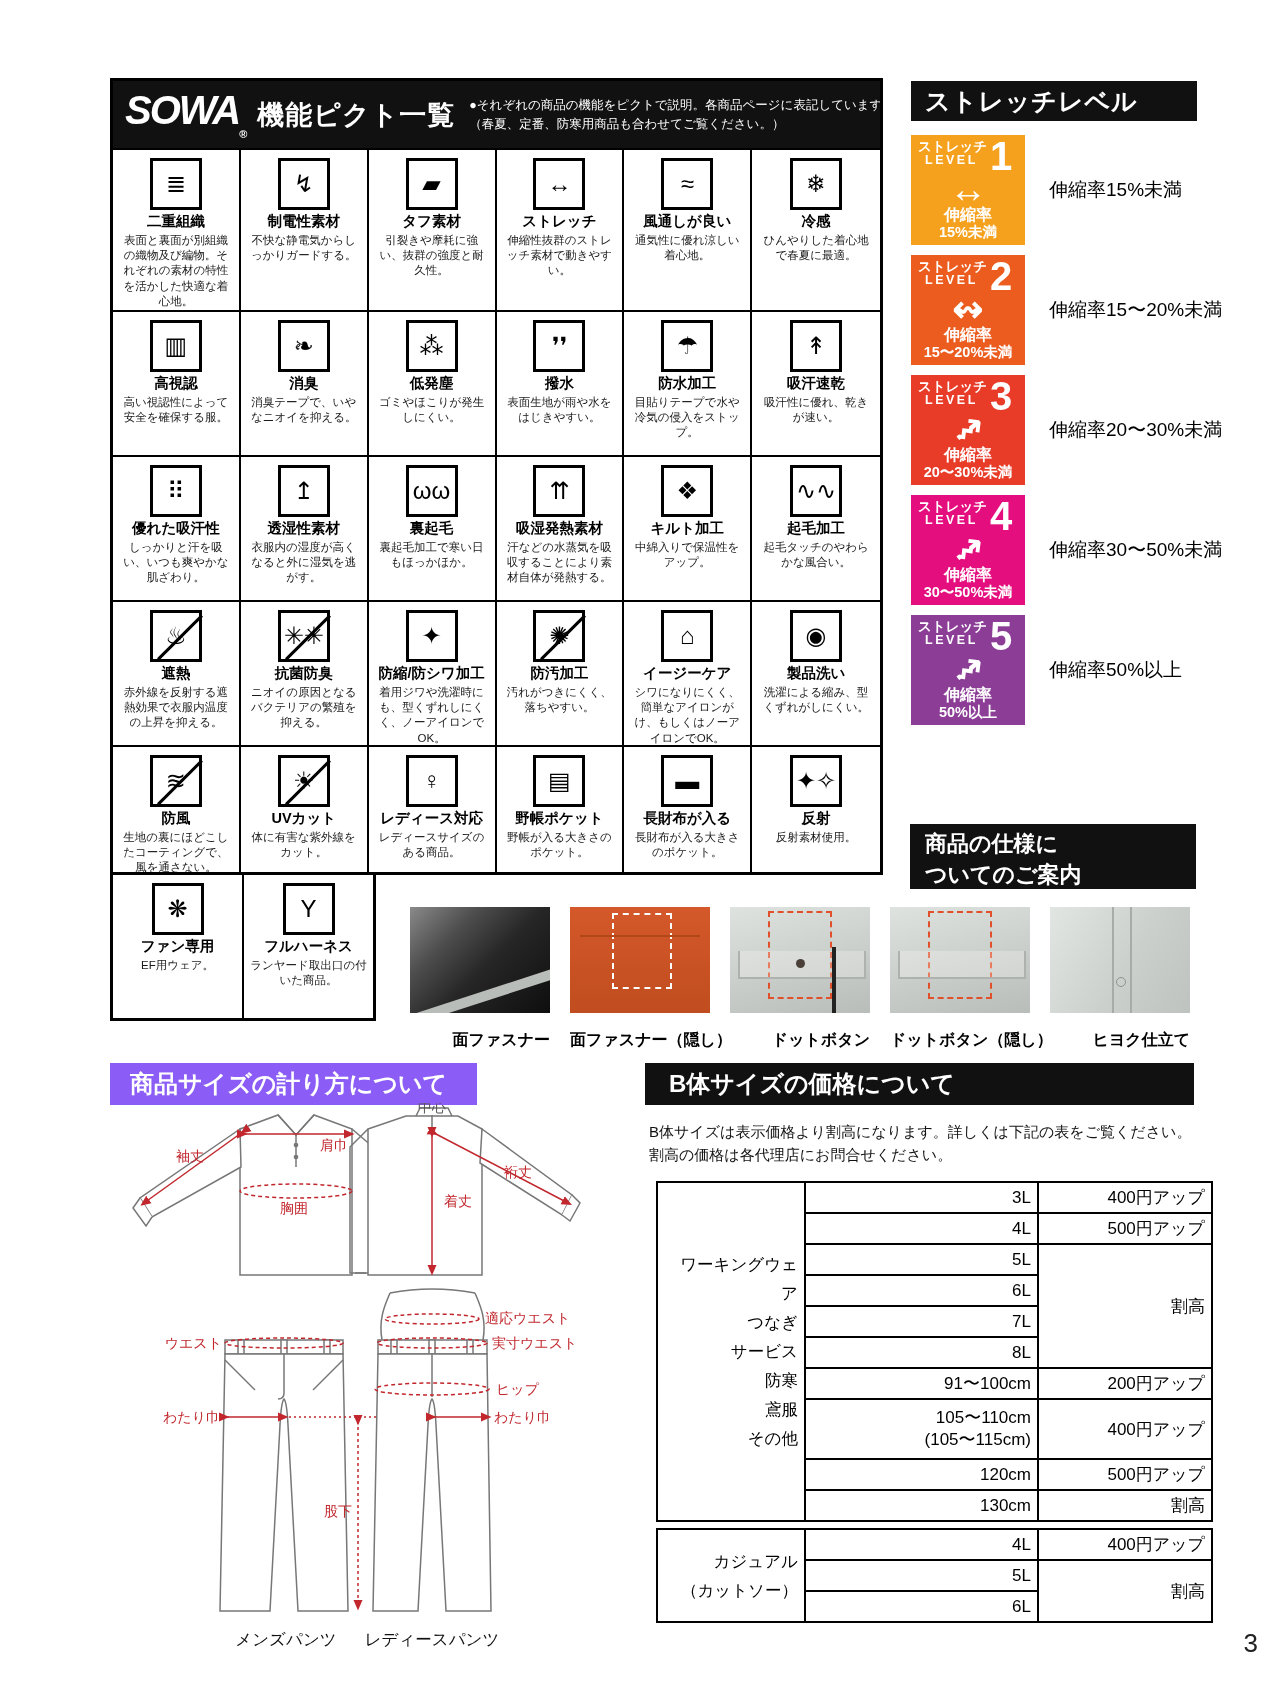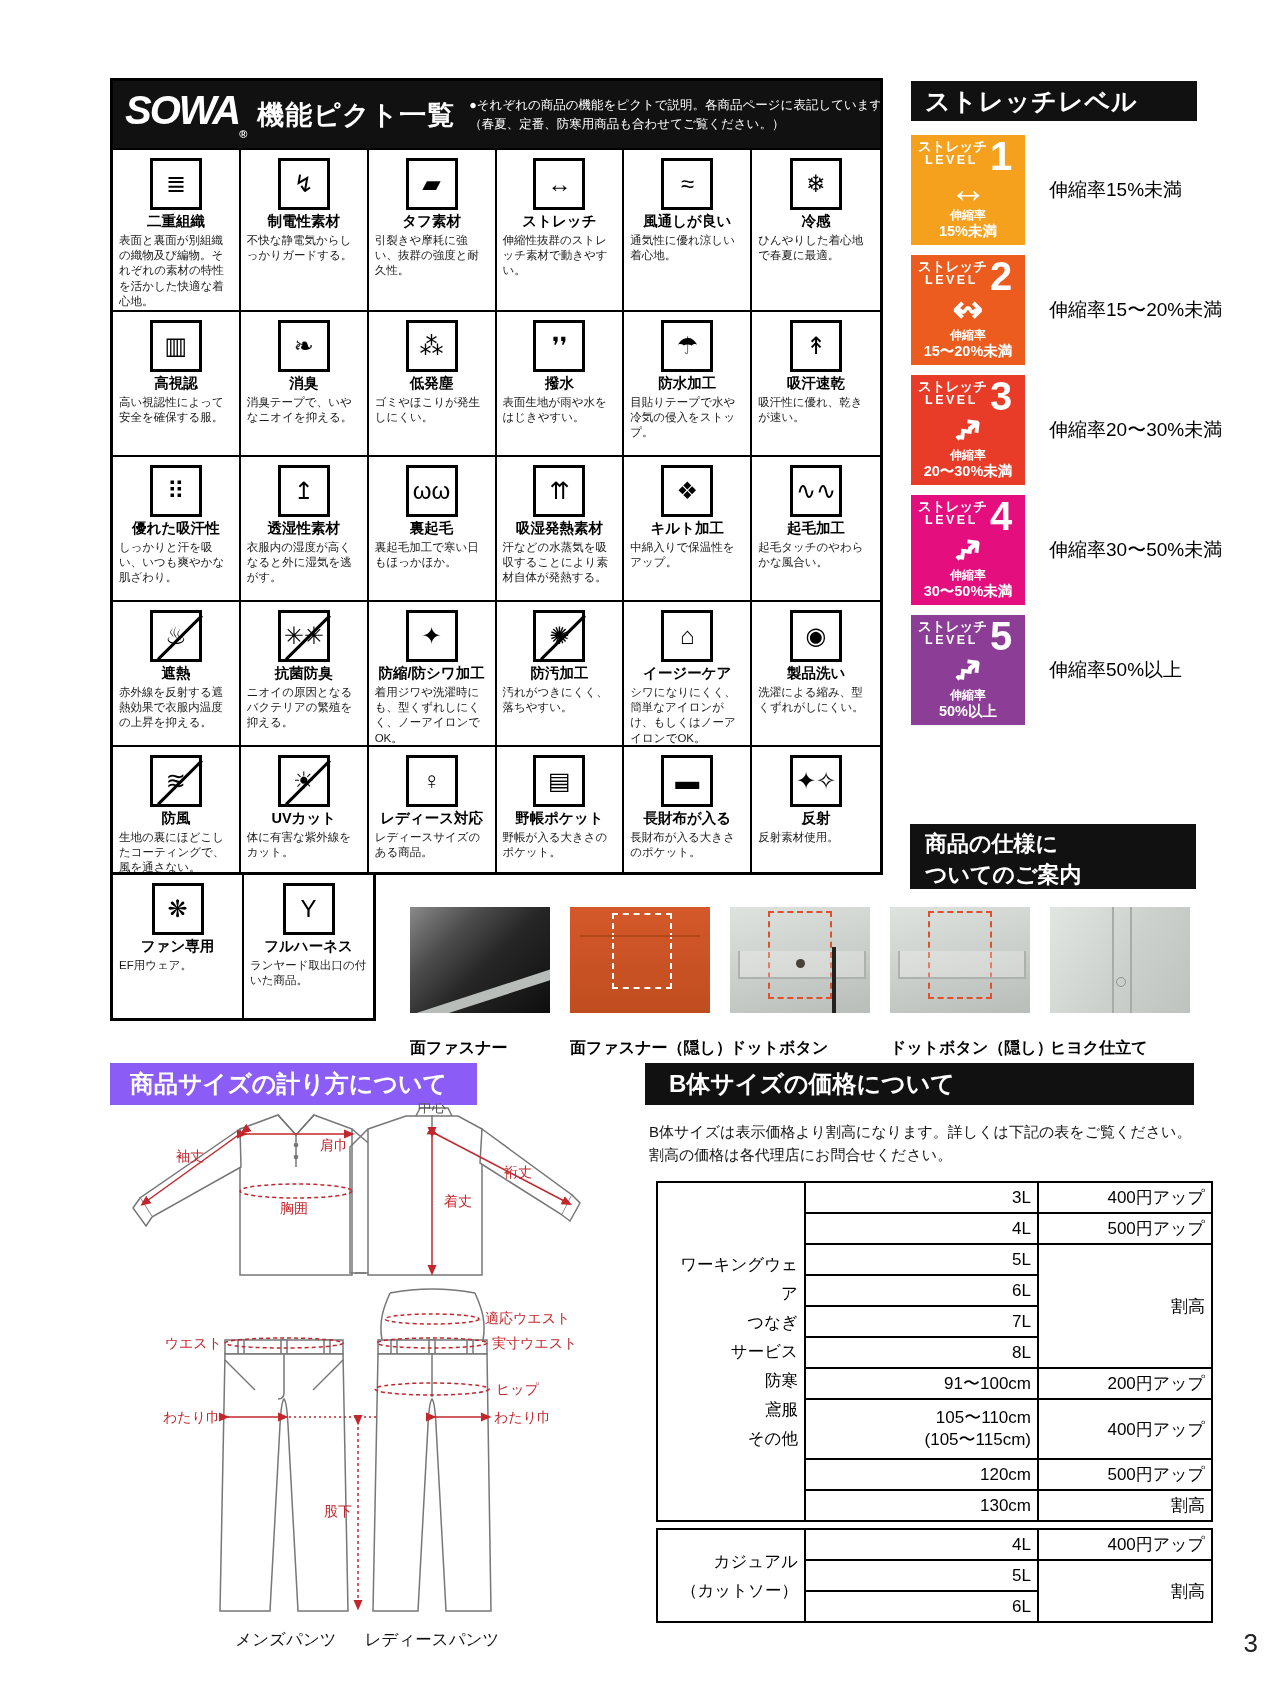--- a/index.html
+++ b/index.html
@@ -15,48 +15,48 @@
   .logo sup{font-size:11px;font-style:normal;vertical-align:-14px;letter-spacing:0;}
   .picto-title{font-size:27px;font-weight:bold;margin-left:10px;white-space:nowrap;letter-spacing:1px;}
   .picto-notes{font-size:12.5px;line-height:1.5;margin-left:14px;white-space:nowrap;}
   .picto-grid{display:grid;grid-template-columns:repeat(6,1fr);grid-template-rows:162px 145px 145px 145px 127px;}
   .pcell{border-top:2px solid #000;border-right:2px solid #000;padding:5px 6px 2px;overflow:hidden;text-align:center;}
   .pcell.lastcol{border-right:none;}
   .pic{width:46px;height:46px;border:3px solid #000;margin:3px auto 2px;display:flex;align-items:center;justify-content:center;
        font-size:24px;line-height:1;position:relative;background:#fff;}
   .pic.slash::after{content:"";position:absolute;left:-4px;top:50%;width:62px;height:3px;background:#000;transform:rotate(-45deg);}
   .pt{font-size:14.5px;font-weight:bold;margin:2px 0 2px;white-space:nowrap;}
-  .pd{font-size:11.5px;line-height:1.32;text-align:left;color:#1a1a1a;}
+  .pd{font-size:11.5px;line-height:1.32;text-align:center;color:#1a1a1a;}
   .picto-row6{position:absolute;left:110px;top:872px;width:260px;height:143px;border:3px solid #000;background:#fff;display:flex;}
   .picto-row6 .pcell{border-top:none;flex:1;}
   .picto-row6 .pcell:first-child{border-right:2px solid #000;}
   .picto-row6 .pcell.lastcol{border-right:none;}
   
   .stretch-bar{position:absolute;left:911px;top:81px;width:286px;height:40px;background:#111;color:#fff;
     font-size:25px;font-weight:bold;display:flex;align-items:center;padding-left:14px;box-sizing:border-box;letter-spacing:1px;}
   .stretch-levels{position:absolute;left:911px;top:135px;width:360px;}
   .level{display:flex;align-items:center;margin-bottom:10px;height:110px;}
   .badge{width:114px;height:110px;color:#fff;padding:5px 7px;box-sizing:border-box;display:flex;flex-direction:column;flex-shrink:0;}
   .b-top{display:flex;align-items:flex-start;}
   .b-words{display:flex;flex-direction:column;line-height:1.05;}
   .b-stretch{font-size:13.5px;font-weight:bold;}
   .b-level{font-size:12.5px;font-weight:bold;letter-spacing:2.5px;padding-left:7px;}
   .b-num{font-size:40px;font-weight:bold;line-height:0.8;margin-left:3px;}
   .b-arrow{flex:1;text-align:center;font-size:38px;line-height:34px;font-weight:bold;}
   .b-arrow.zigzag{transform:rotate(-38deg);}
-  .b-cap{font-size:12px;font-weight:bold;text-align:center;line-height:1.1;}
+  .b-cap{font-size:16px;font-weight:bold;text-align:center;line-height:1.1;}
   .b-range{font-size:14.5px;font-weight:bold;text-align:center;line-height:1.2;}
   .l-text{font-size:19px;margin-left:24px;white-space:nowrap;}
   
   .spec-bar{position:absolute;left:910px;top:824px;width:286px;height:65px;background:#111;color:#fff;
     font-size:22px;font-weight:bold;line-height:1.4;padding:5px 0 0 15px;box-sizing:border-box;}
   .spec-photos{position:absolute;left:410px;top:907px;display:flex;gap:20px;}
   .photo{width:140px;}
   .ph-art{width:140px;height:106px;position:relative;overflow:hidden;}
-  .ph-cap{margin-top:25px;text-align:left;font-size:16px;font-weight:bold;white-space:nowrap;}
+  .ph-cap{margin-top:17px;text-align:right;font-size:16px;font-weight:bold;white-space:nowrap;}
   .photo-velcro .ph-art{background:linear-gradient(135deg,#8a8a8a 0%,#4e4e4e 28%,#262626 55%,#0e0e0e 100%);}
   .photo-velcro .ph-art::after{content:"";position:absolute;left:-20px;bottom:12px;width:190px;height:10px;background:#b9bdb9;transform:rotate(-18deg);}
   .photo-orange .ph-art{background:linear-gradient(180deg,#d4582a,#c04d1f);}
   .photo-orange .ph-art::before{content:"";position:absolute;left:42px;top:6px;width:56px;height:72px;border:2px dashed #fff;}
   .photo-orange .ph-art::after{content:"";position:absolute;left:10px;top:28px;width:120px;height:0;border-top:2px solid #b24718;}
   .photo-gray .ph-art{background:linear-gradient(165deg,#dfe3df 0%,#c8ccc8 60%,#b9bdb9 100%);}
   .photo-gray .ph-art::before{content:"";position:absolute;left:38px;top:4px;width:60px;height:84px;border:2px dashed #e0502a;}
   .ph-flap{position:absolute;left:8px;top:44px;width:124px;height:26px;border:2px solid #aeb2ae;border-top:none;background:rgba(255,255,255,.25);}
   .ph-dot{position:absolute;left:66px;top:52px;width:9px;height:9px;border-radius:50%;background:#4a4038;}
   .ph-pull{position:absolute;left:102px;top:40px;width:4px;height:66px;background:#222;}

